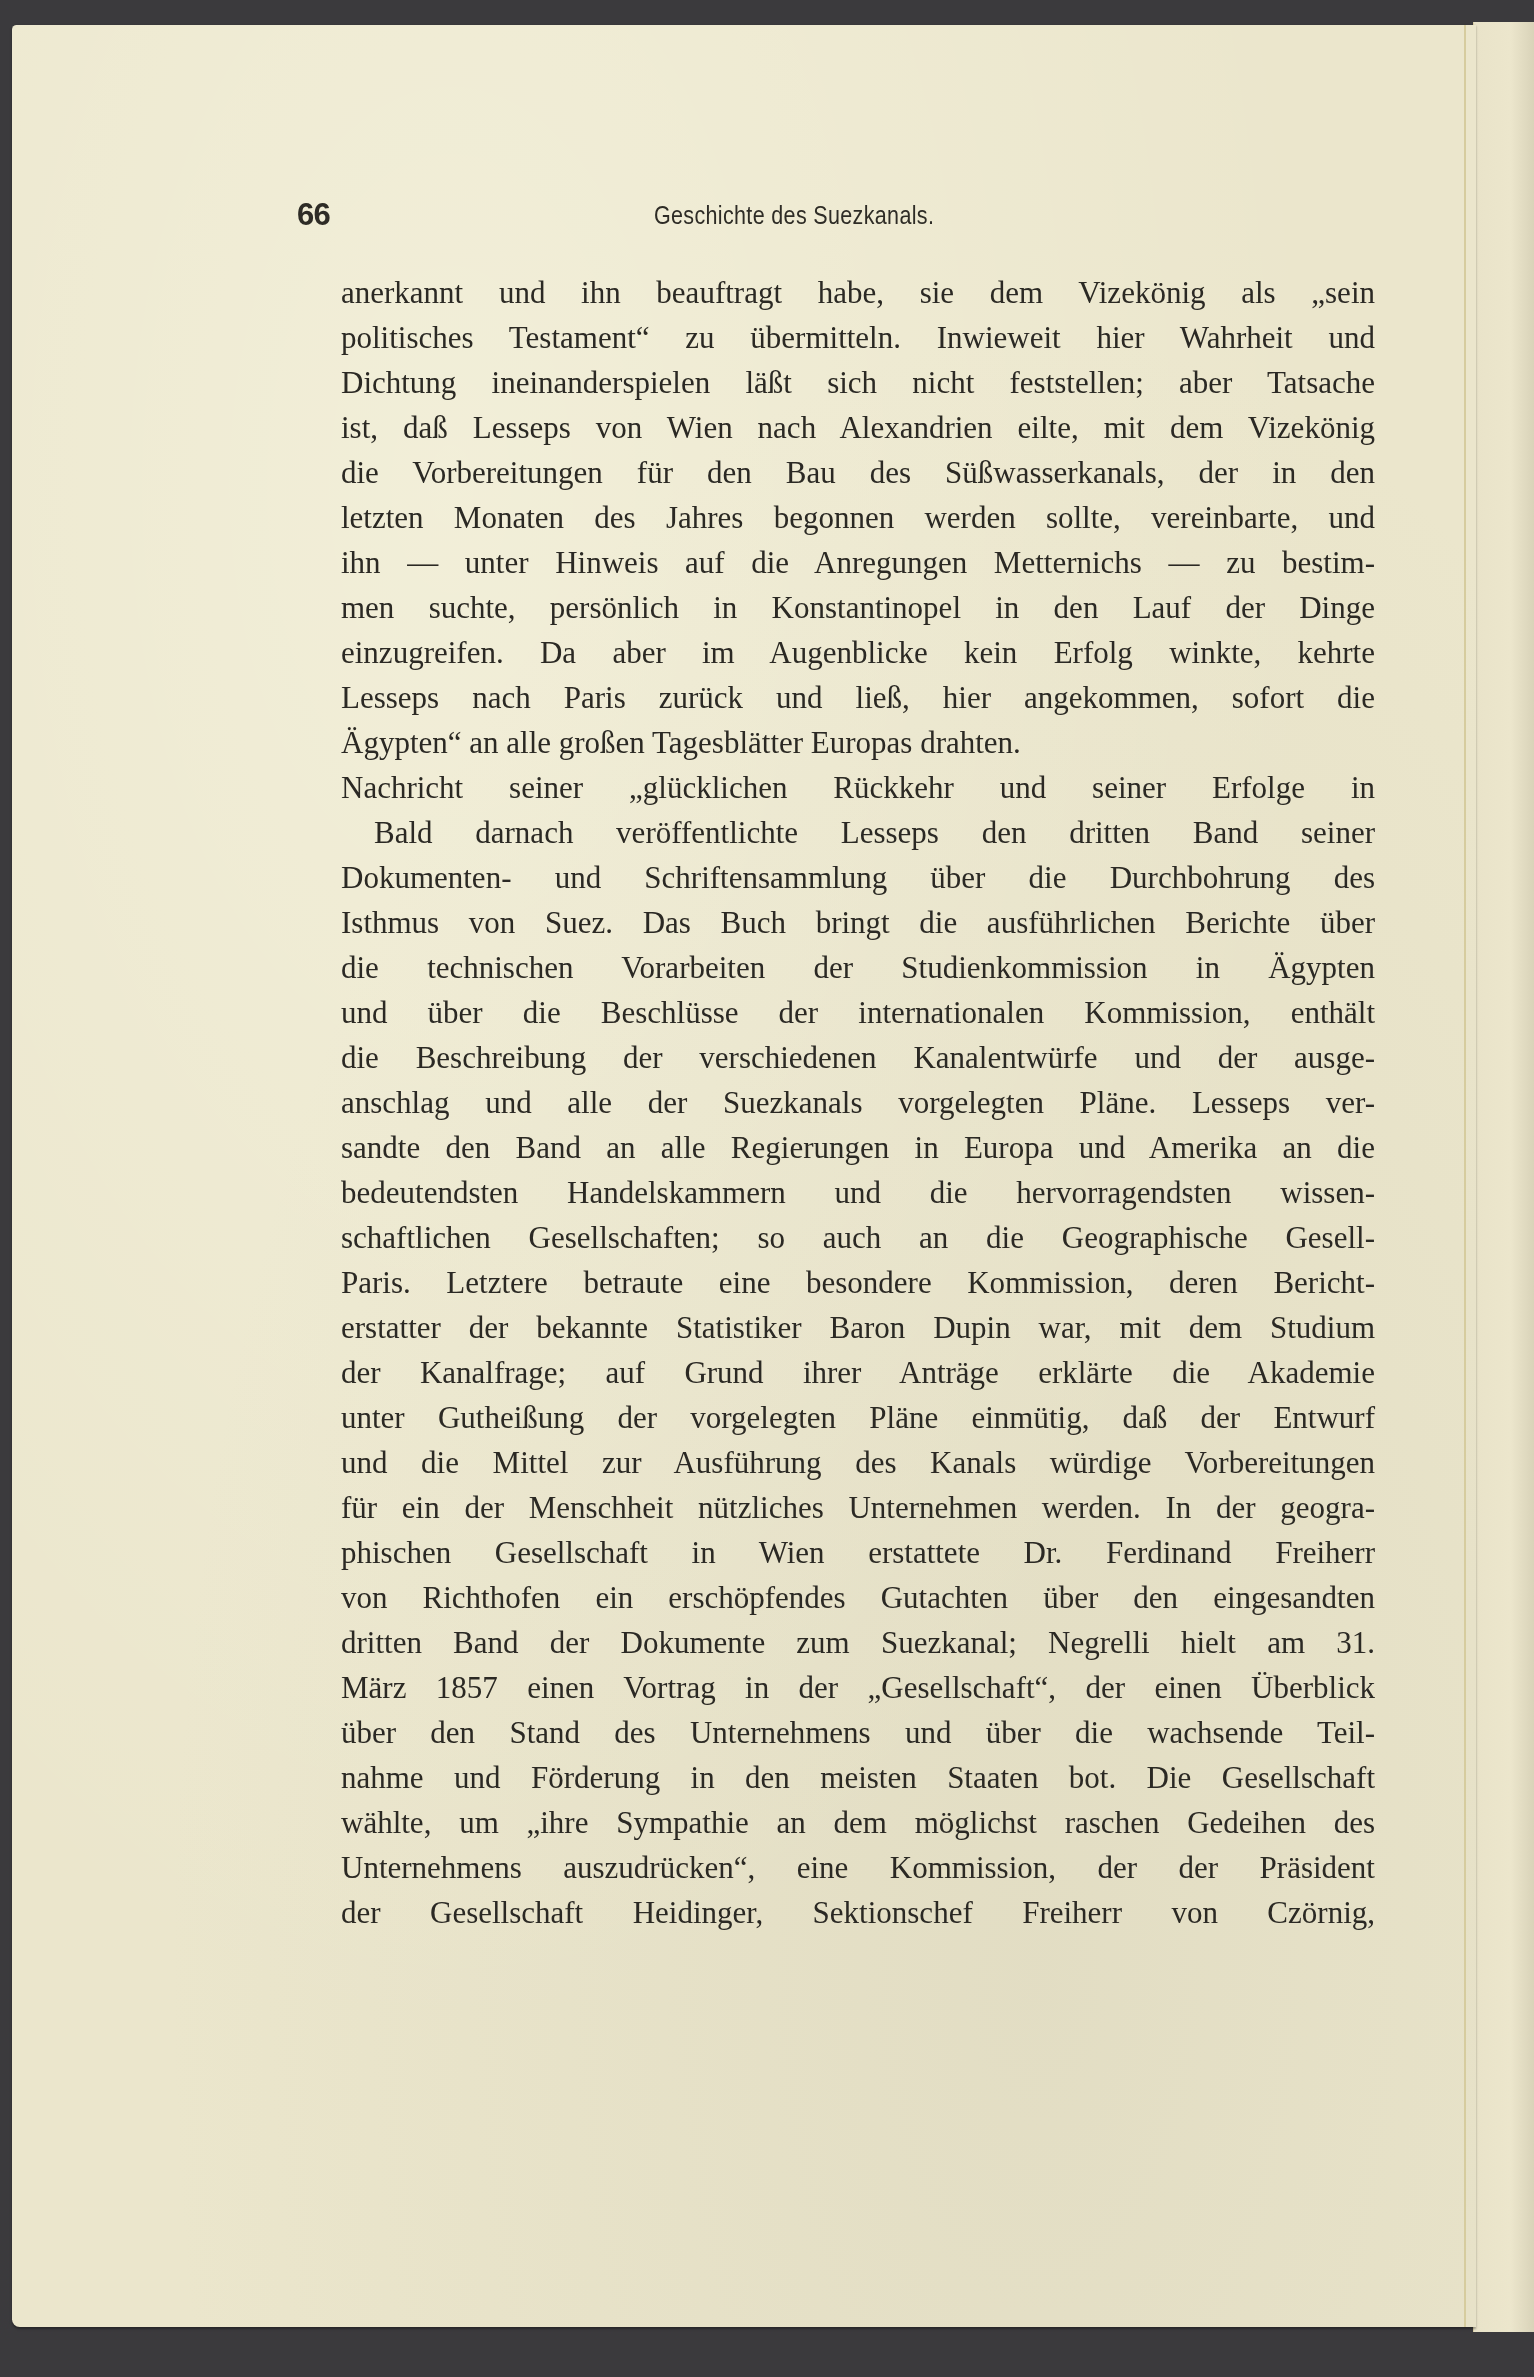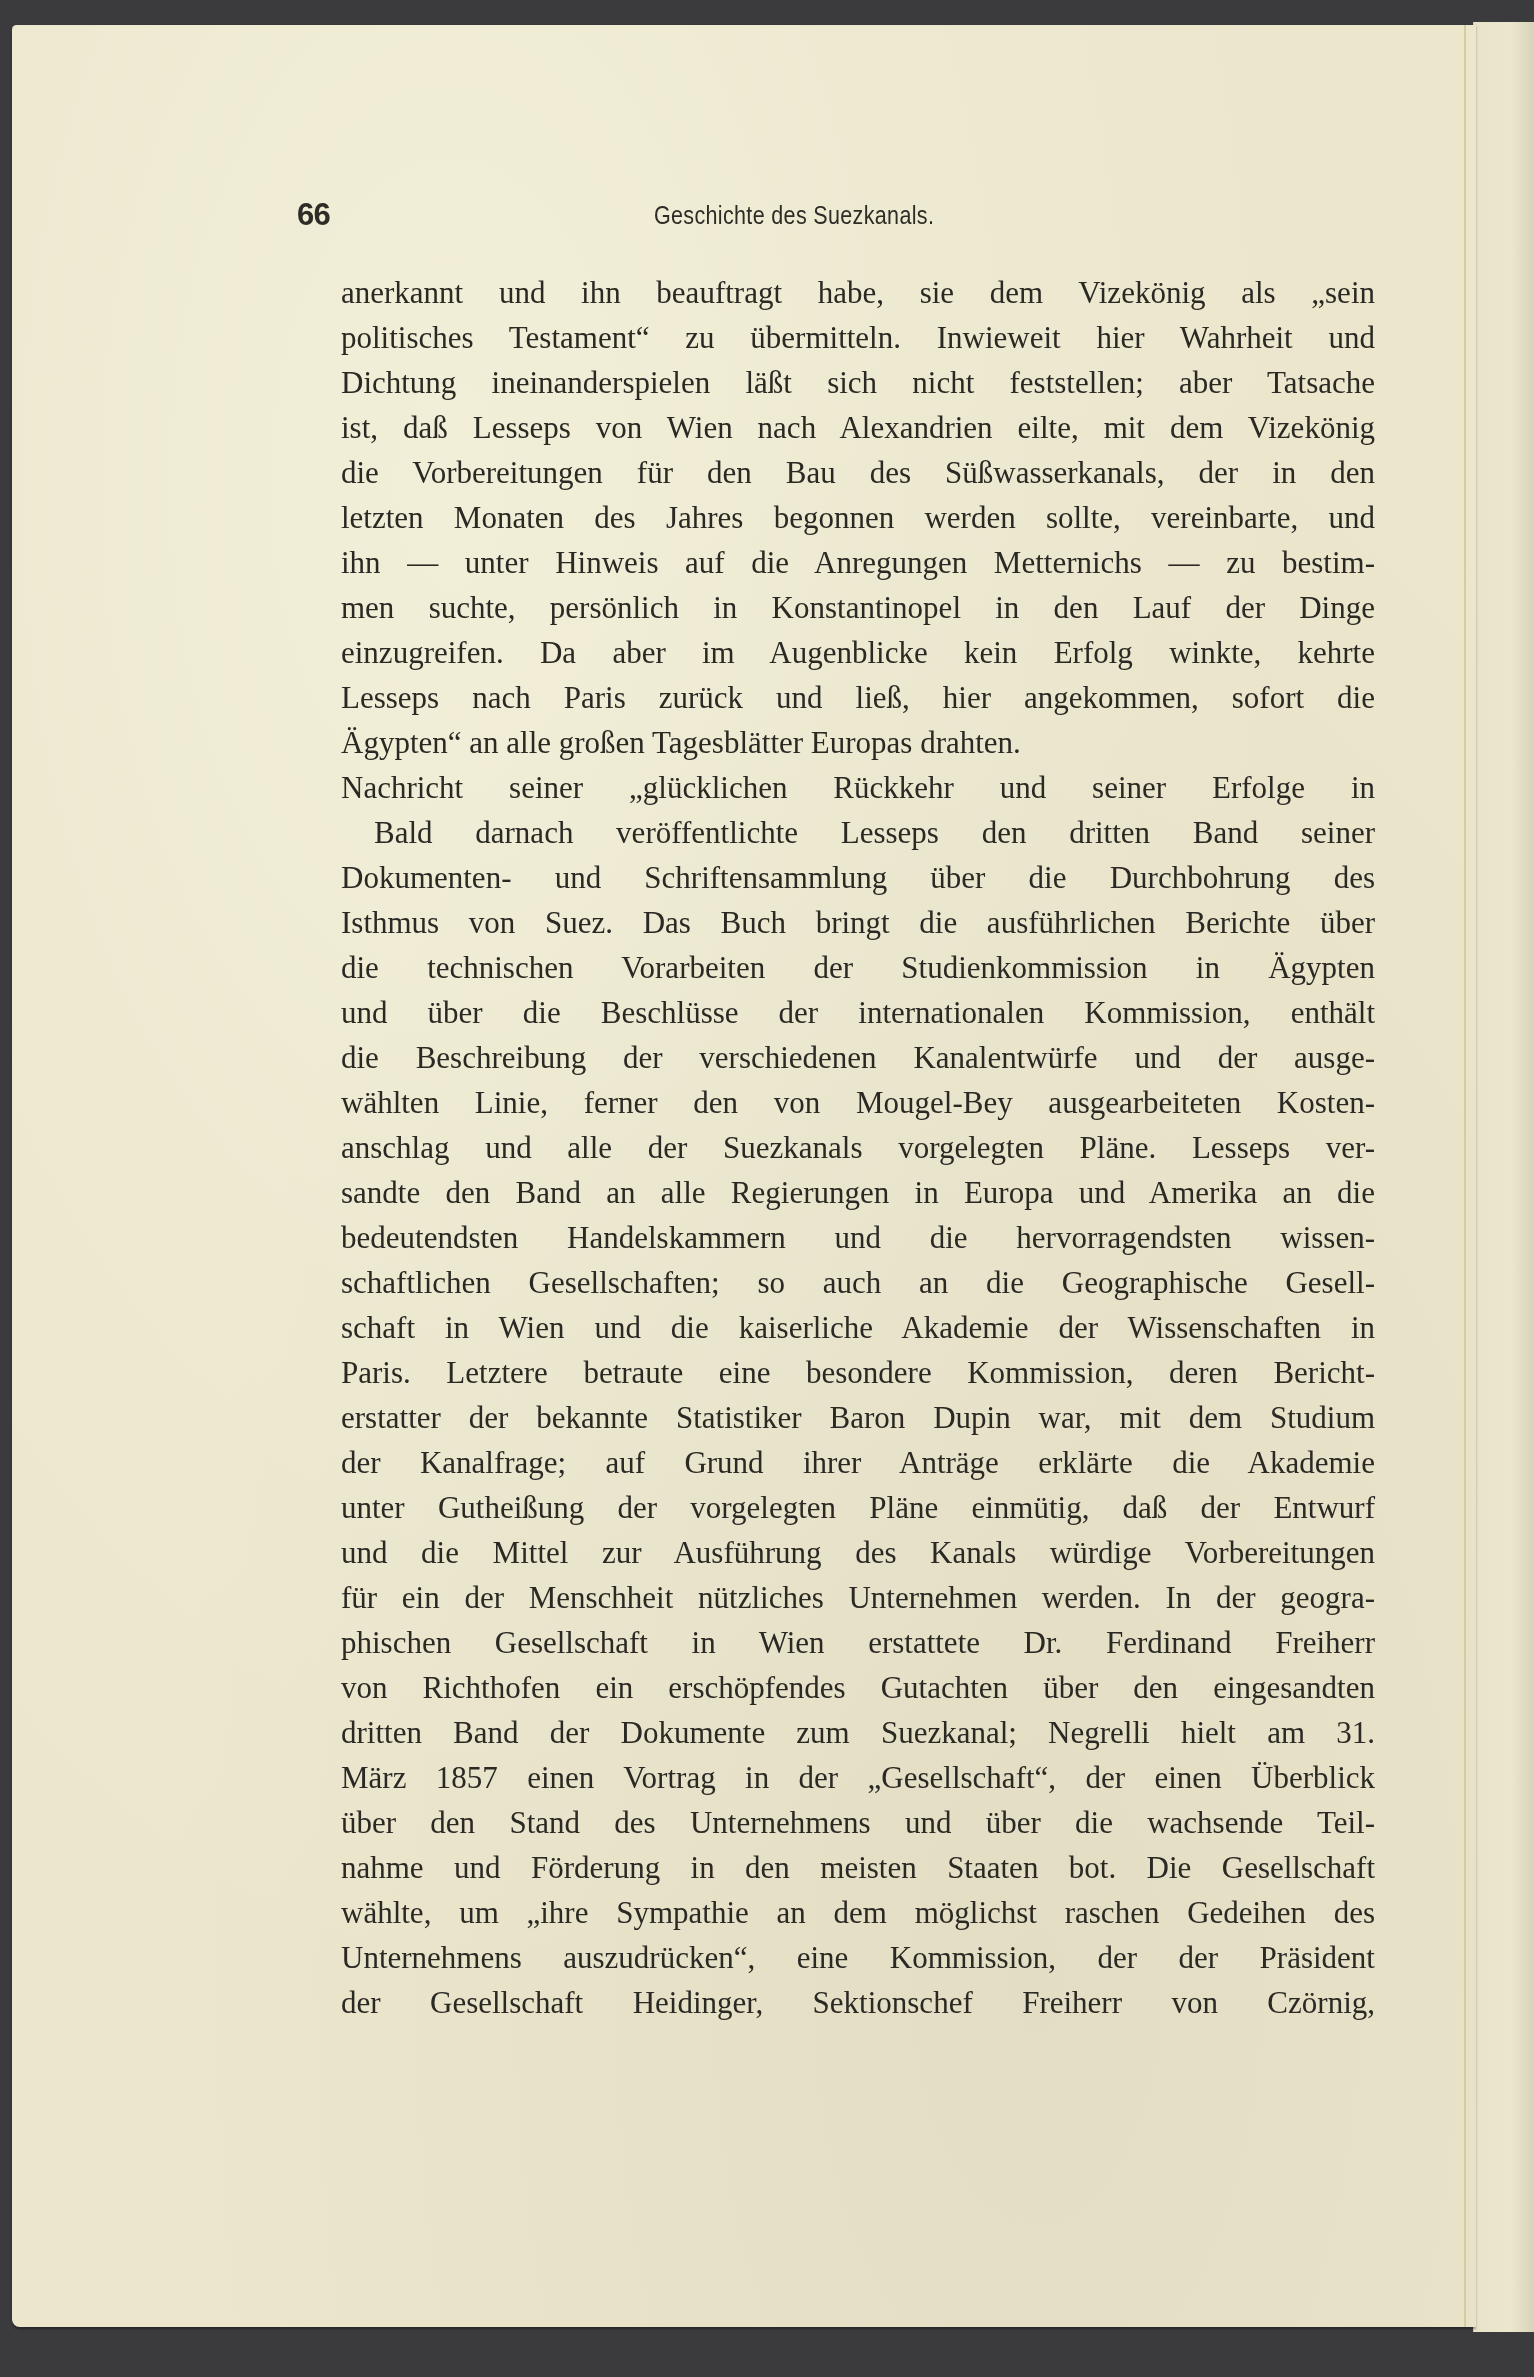--- a/index.html
+++ b/index.html
@@ -126,26 +126,24 @@
       <div class="line last">Ägypten“ an alle großen Tagesblätter Europas drahten.</div>
       <div class="line">Nachricht seiner „glücklichen Rückkehr und seiner Erfolge in</div>
     </div>
   <div>
       <div class="line indent">Bald darnach veröffentlichte Lesseps den dritten Band seiner</div>
       <div class="line">Dokumenten- und Schriftensammlung über die Durchbohrung des</div>
       <div class="line">Isthmus von Suez. Das Buch bringt die ausführlichen Berichte über</div>
       <div class="line">die technischen Vorarbeiten der Studienkommission in Ägypten</div>
       <div class="line">und über die Beschlüsse der internationalen Kommission, enthält</div>
       <div class="line">die Beschreibung der verschiedenen Kanalentwürfe und der ausge-</div>
-      <div class="line">wählten Linie, ferner den von Mougel-Bey ausgearbeiteten Kosten-</div>
       <div class="line">anschlag und alle der Suezkanals vorgelegten Pläne. Lesseps ver-</div>
       <div class="line">sandte den Band an alle Regierungen in Europa und Amerika an die</div>
       <div class="line">bedeutendsten Handelskammern und die hervorragendsten wissen-</div>
       <div class="line">schaftlichen Gesellschaften; so auch an die Geographische Gesell-</div>
-      <div class="line">schaft in Wien und die kaiserliche Akademie der Wissenschaften in</div>
       <div class="line">Paris. Letztere betraute eine besondere Kommission, deren Bericht-</div>
       <div class="line">erstatter der bekannte Statistiker Baron Dupin war, mit dem Studium</div>
       <div class="line">der Kanalfrage; auf Grund ihrer Anträge erklärte die Akademie</div>
       <div class="line">unter Gutheißung der vorgelegten Pläne einmütig, daß der Entwurf</div>
       <div class="line">und die Mittel zur Ausführung des Kanals würdige Vorbereitungen</div>
       <div class="line">für ein der Menschheit nützliches Unternehmen werden. In der geogra-</div>
       <div class="line">phischen Gesellschaft in Wien erstattete Dr. Ferdinand Freiherr</div>
       <div class="line">von Richthofen ein erschöpfendes Gutachten über den eingesandten</div>
       <div class="line">dritten Band der Dokumente zum Suezkanal; Negrelli hielt am 31.</div>
       <div class="line">März 1857 einen Vortrag in der „Gesellschaft“, der einen Überblick</div>

